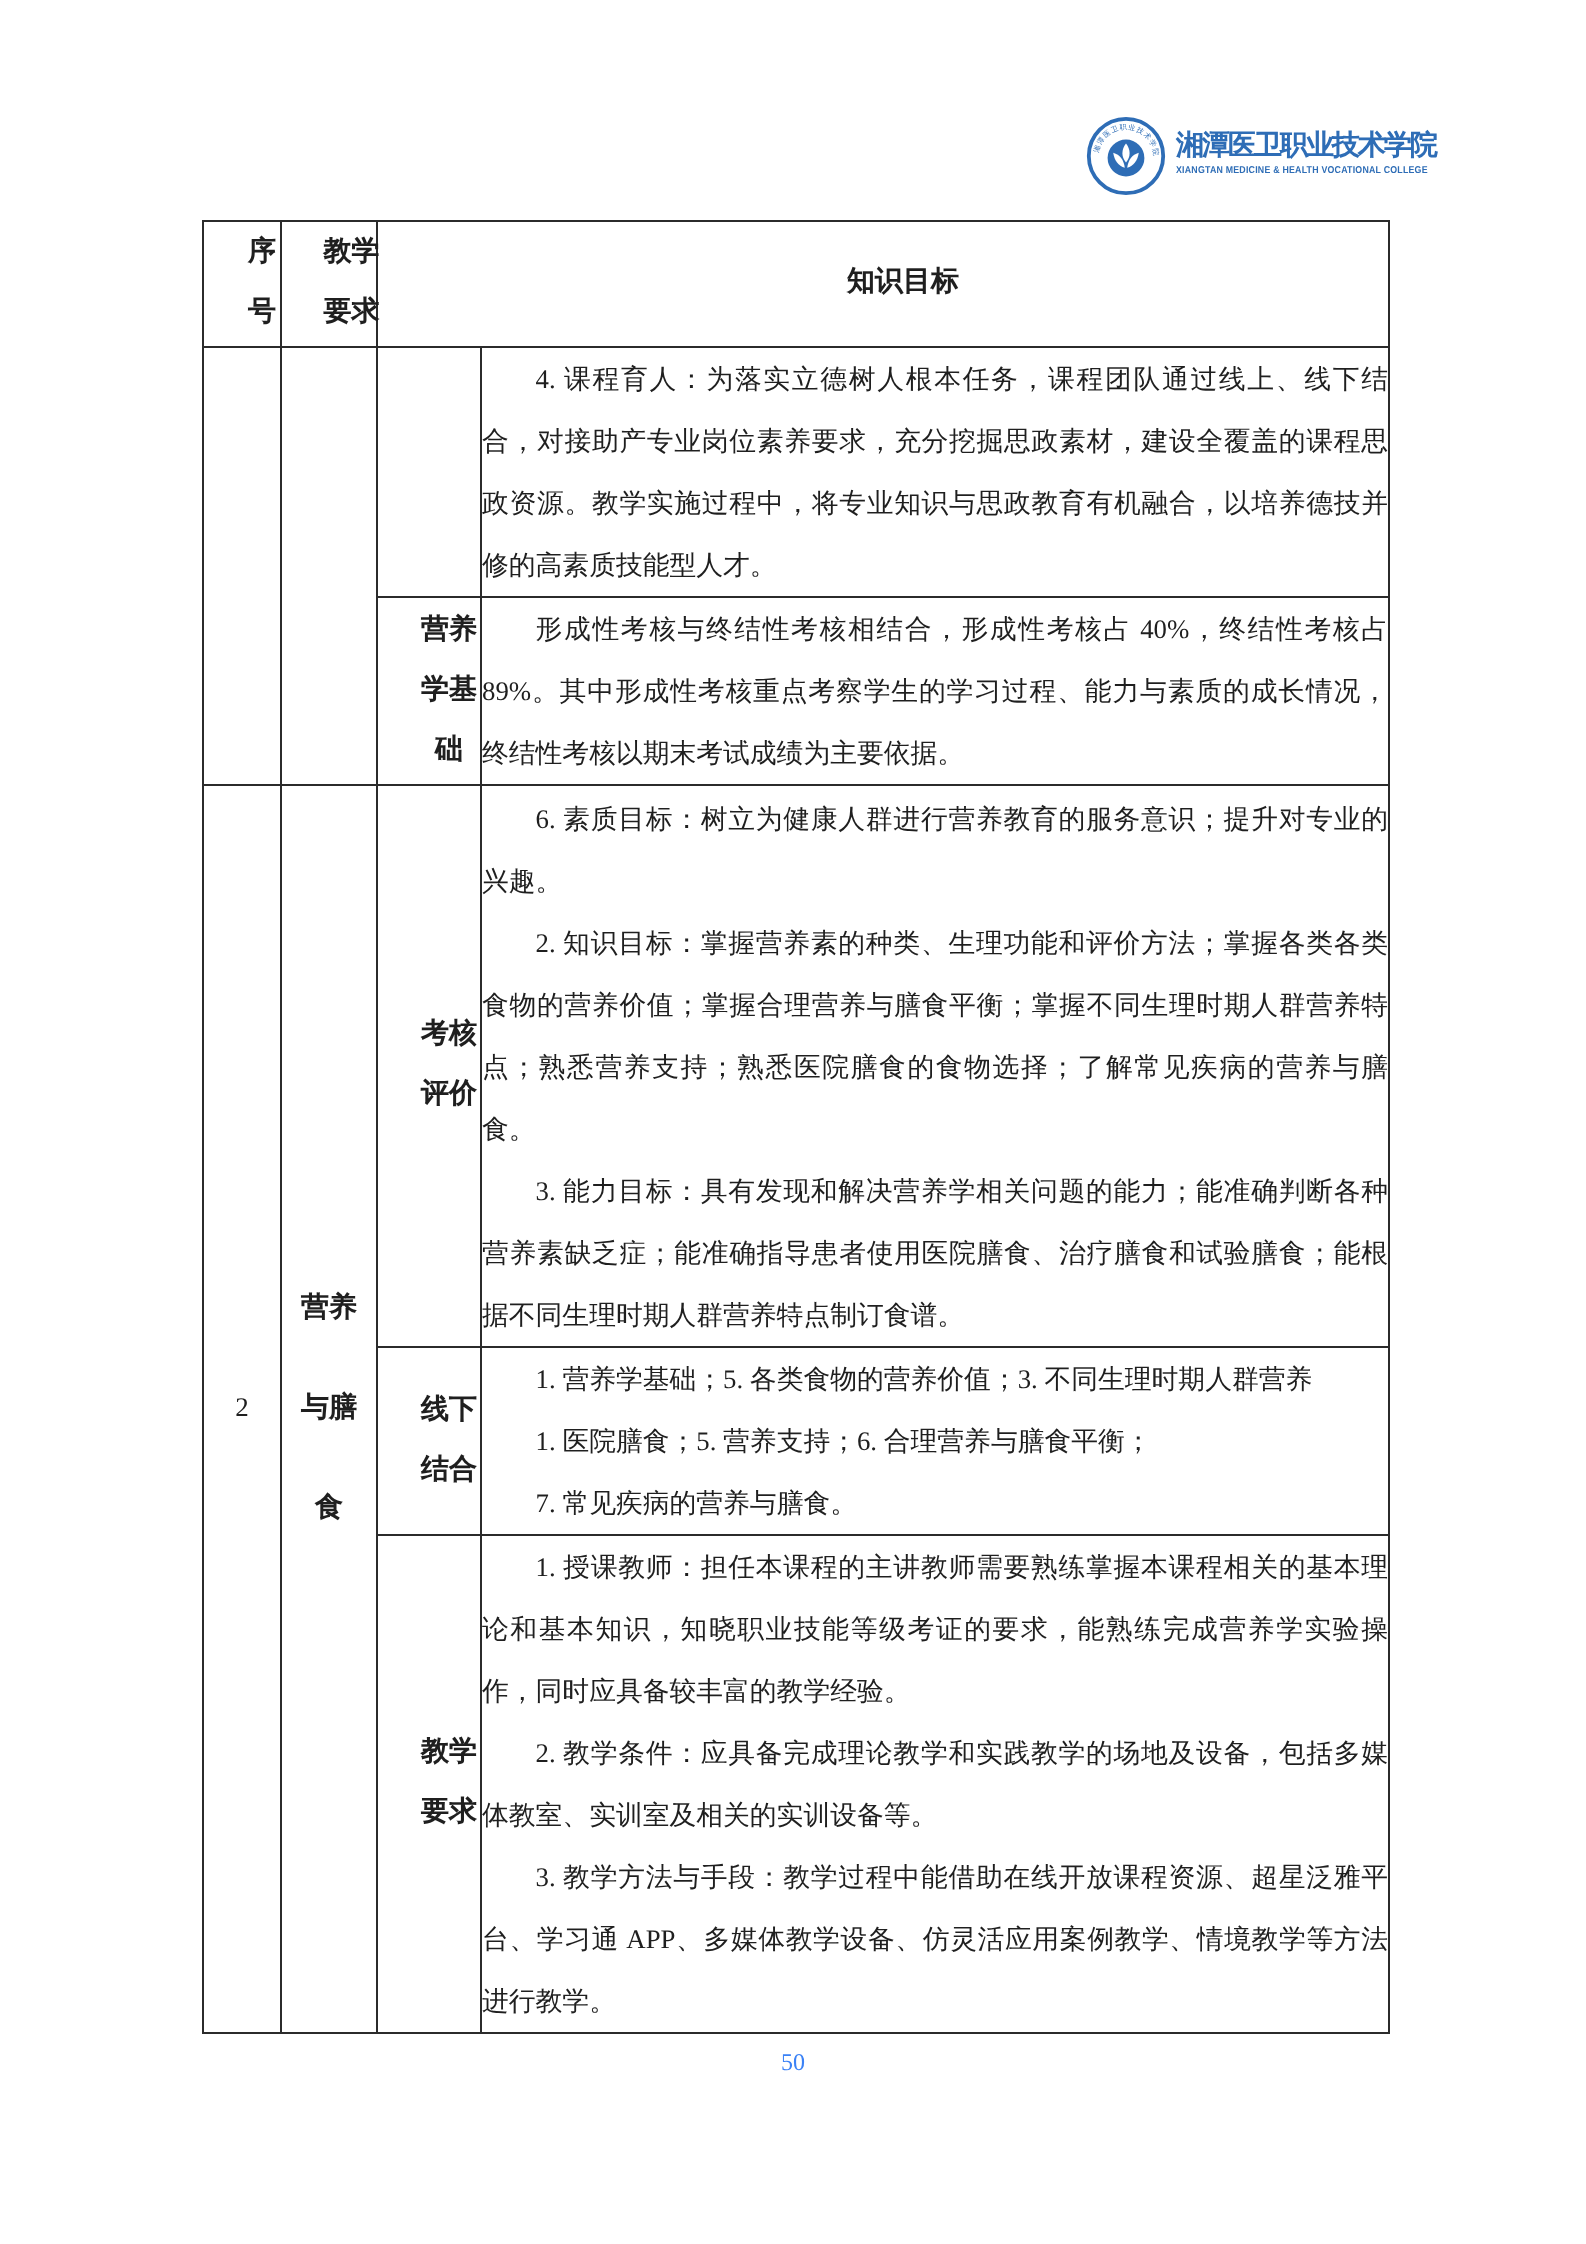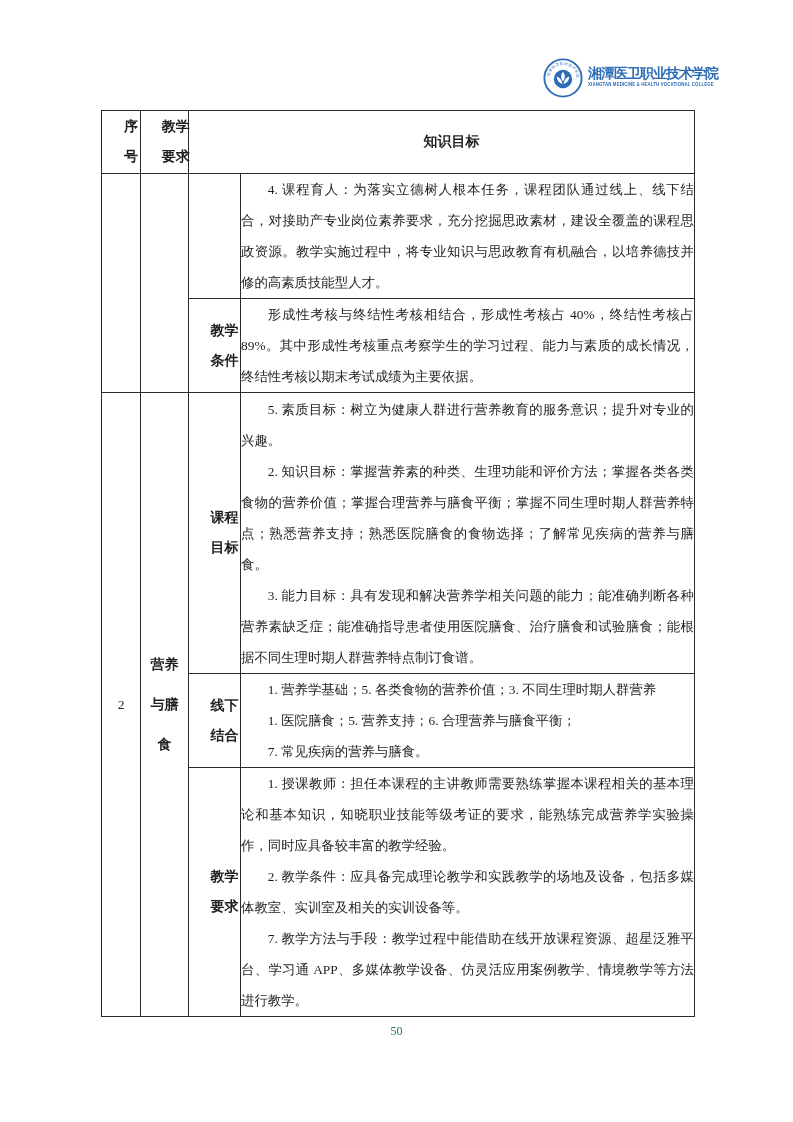--- a/index.html
+++ b/index.html
@@ -46,34 +46,34 @@
   tr.r-a2{height:89px;}
   tr.r-b1{height:281px;}
   tr.r-b2{height:91px;}
   tr.r-b3{height:248px;}
   .cell{text-align:center;font-size:14px;line-height:30px;}
   .head span,.label span{font-weight:bold;margin-left:20px;}
   .w1{display:inline-block;width:1.05em;font-weight:bold;}
   .w2{display:inline-block;width:2.1em;font-weight:bold;}
   .head{font-weight:bold;}
   .seq span{font-size:13.5px;}
-  .coursename{line-height:40px;}
+  .coursename{line-height:50px;}
   td.desc{
     vertical-align:top;text-align:justify;
     padding:3px 9px 0 9px;
   }
   td.desc p{
     margin:0;text-indent:2em;
     font-size:13.4px;line-height:31px;
     text-align:justify;text-align-last:left;
   }
   
   .page-number{
     position:absolute;left:0;right:0;top:1024px;
-    text-align:center;font-size:12px;color:#15803d;
+    text-align:center;font-size:12px;color:#3b82f6;
   }
 </style>
 </head>
 <body>
 
 <div class="page">
 
   <div class="logo">
     <svg class="logo-emblem" viewBox="0 0 40 40" aria-hidden="true">
       <circle cx="20" cy="20" r="18.6" fill="#ffffff" stroke="#2e6db6" stroke-width="1.9"></circle>
@@ -123,39 +123,39 @@
       <td class="cell label">
         <span class="w2"></span>
       </td>
       <td class="desc">
         <p>4. 课程育人：为落实立德树人根本任务，课程团队通过线上、线下结合，对接助产专业岗位素养要求，充分挖掘思政素材，建设全覆盖的课程思政资源。教学实施过程中，将专业知识与思政教育有机融合，以培养德技并修的高素质技能型人才。</p>
       </td>
     </tr>
 
     <tr class="r-a2">
       <td class="cell label">
-        <span class="w2">教学条件</span>
+        <span class="w2">营养学基础</span>
       </td>
       <td class="desc">
         <p>形成性考核与终结性考核相结合，形成性考核占 40%，终结性考核占 89%。其中形成性考核重点考察学生的学习过程、能力与素质的成长情况，终结性考核以期末考试成绩为主要依据。</p>
       </td>
     </tr>
 
     <tr class="r-b1">
       <td class="cell seq" rowspan="3">
         <span>2</span>
       </td>
       <td class="cell" rowspan="3">
         <span class="w2 coursename">营养与膳食</span>
       </td>
       <td class="cell label">
-        <span class="w2">课程目标</span>
+        <span class="w2">考核评价</span>
       </td>
       <td class="desc">
-        <p>5. 素质目标：树立为健康人群进行营养教育的服务意识；提升对专业的兴趣。</p>
+        <p>6. 素质目标：树立为健康人群进行营养教育的服务意识；提升对专业的兴趣。</p>
         <p>2. 知识目标：掌握营养素的种类、生理功能和评价方法；掌握各类各类食物的营养价值；掌握合理营养与膳食平衡；掌握不同生理时期人群营养特点；熟悉营养支持；熟悉医院膳食的食物选择；了解常见疾病的营养与膳食。</p>
         <p>3. 能力目标：具有发现和解决营养学相关问题的能力；能准确判断各种营养素缺乏症；能准确指导患者使用医院膳食、治疗膳食和试验膳食；能根据不同生理时期人群营养特点制订食谱。</p>
       </td>
     </tr>
 
     <tr class="r-b2">
       <td class="cell label">
         <span class="w2">线下结合</span>
       </td>
       <td class="desc">
@@ -165,21 +165,21 @@
       </td>
     </tr>
 
     <tr class="r-b3">
       <td class="cell label">
         <span class="w2">教学要求</span>
       </td>
       <td class="desc">
         <p>1. 授课教师：担任本课程的主讲教师需要熟练掌握本课程相关的基本理论和基本知识，知晓职业技能等级考证的要求，能熟练完成营养学实验操作，同时应具备较丰富的教学经验。</p>
         <p>2. 教学条件：应具备完成理论教学和实践教学的场地及设备，包括多媒体教室、实训室及相关的实训设备等。</p>
-        <p>7. 教学方法与手段：教学过程中能借助在线开放课程资源、超星泛雅平台、学习通 APP、多媒体教学设备、仿灵活应用案例教学、情境教学等方法进行教学。</p>
+        <p>3. 教学方法与手段：教学过程中能借助在线开放课程资源、超星泛雅平台、学习通 APP、多媒体教学设备、仿灵活应用案例教学、情境教学等方法进行教学。</p>
       </td>
     </tr>
   </tbody>
     </table>
 
   <div class="page-number">50</div>
 
 </div>
 
 </body></html>

